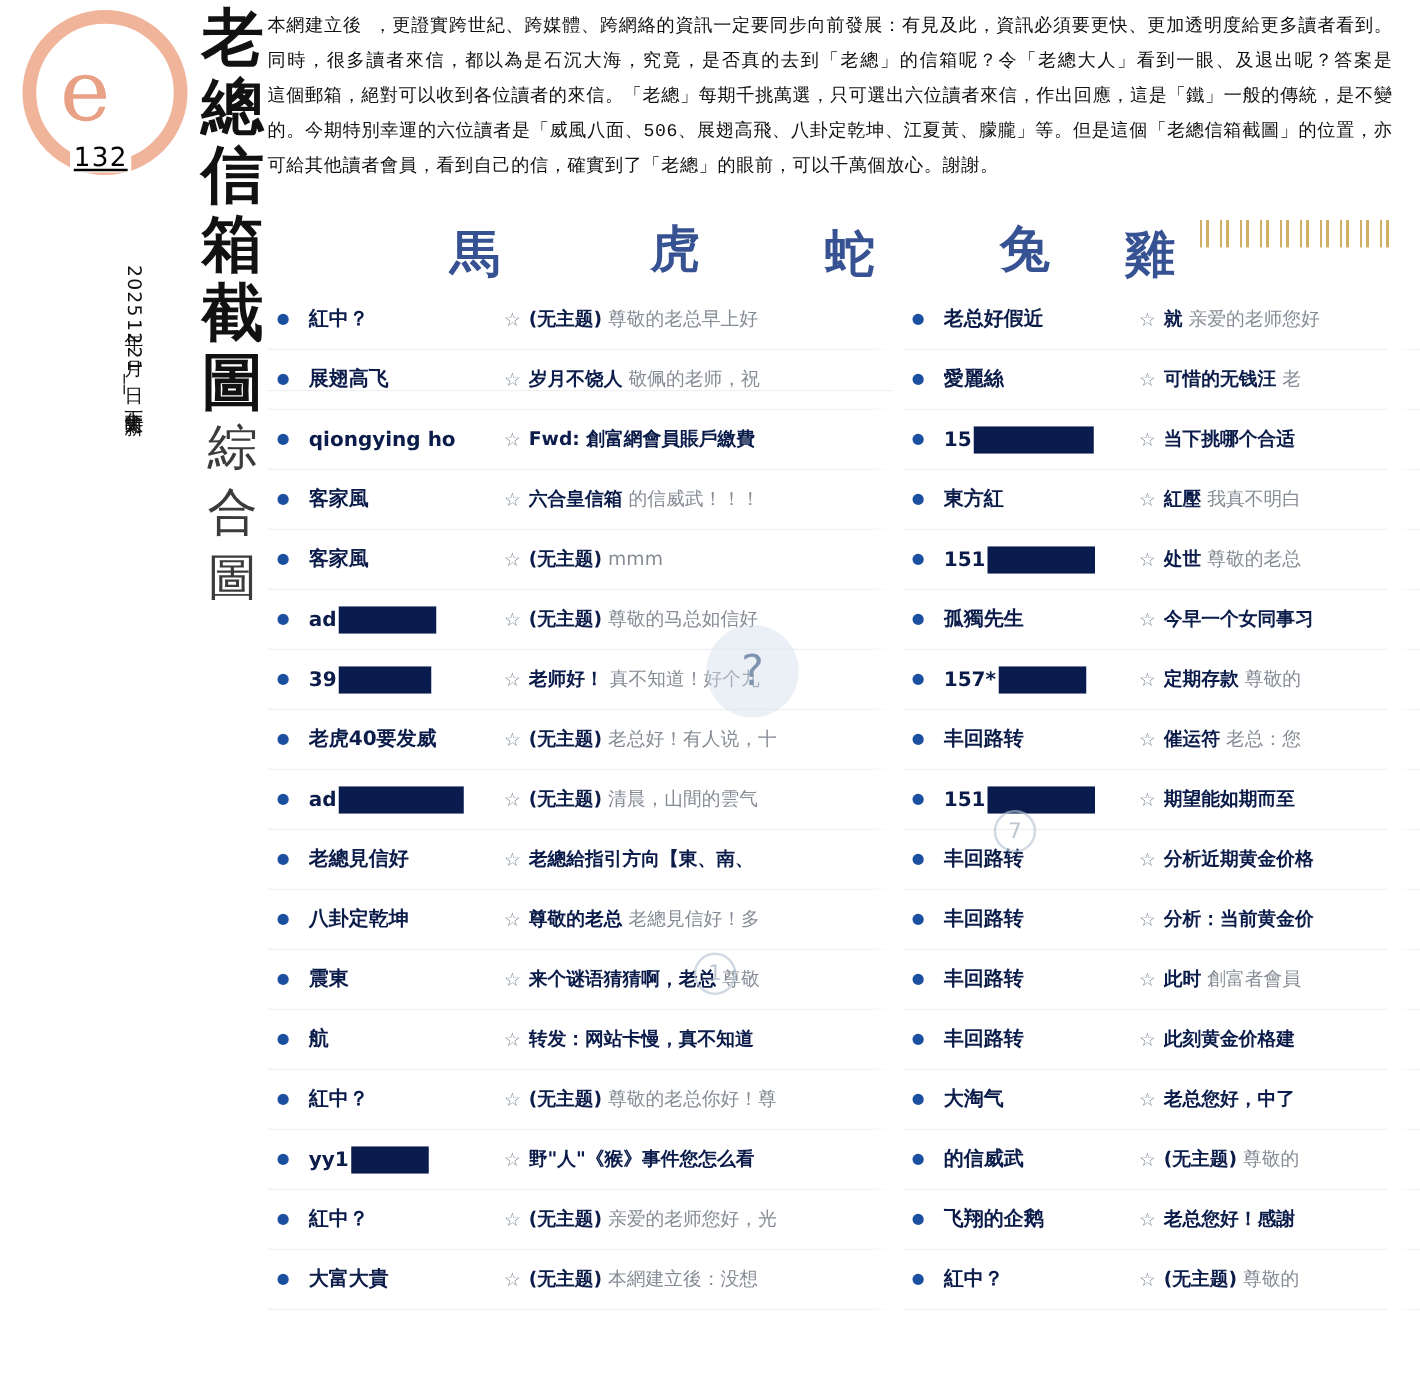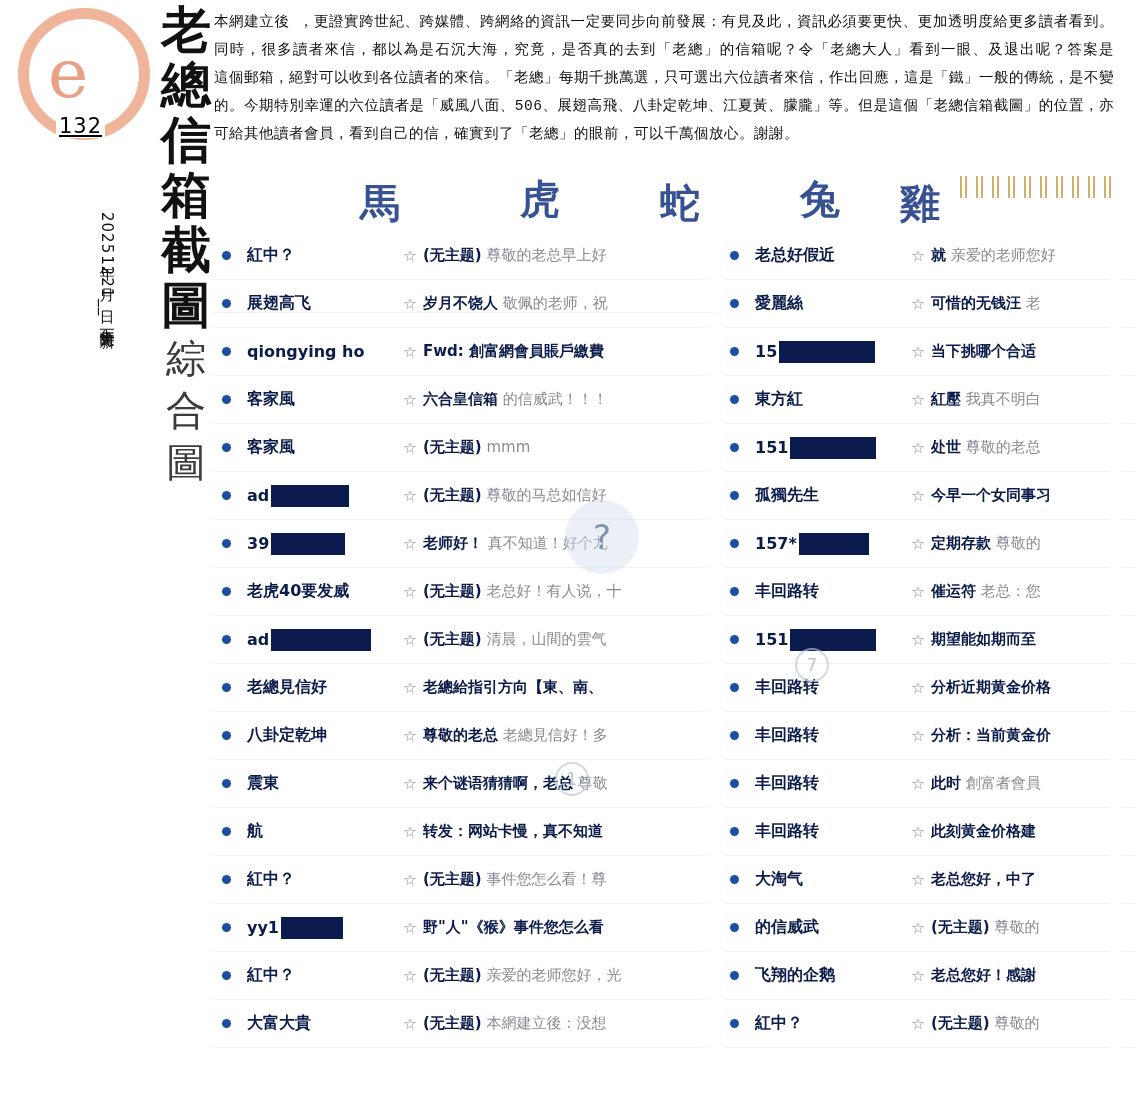--- a/index.html
+++ b/index.html
@@ -399,21 +399,21 @@
       </span>
       <span class="star">☆</span>
       <span class="subject"><span>转发：网站卡慢，真不知道</span></span>
     </div>
     <div class="mailrow">
       <span class="dot"></span>
       <span class="sender">
         <span>紅中？</span>
       </span>
       <span class="star">☆</span>
-      <span class="subject"><span>(无主题)</span><span class="snippet"> 事件您怎么看！尊</span></span>
+      <span class="subject"><span>(无主题)</span><span class="snippet"> 尊敬的老总你好！尊</span></span>
     </div>
     <div class="mailrow">
       <span class="dot"></span>
       <span class="sender">
         <span>yy1</span>
         <span class="redact" style="width: 62px;"></span>
       </span>
       <span class="star">☆</span>
       <span class="subject"><span>野"人"《猴》事件您怎么看</span></span>
     </div>

